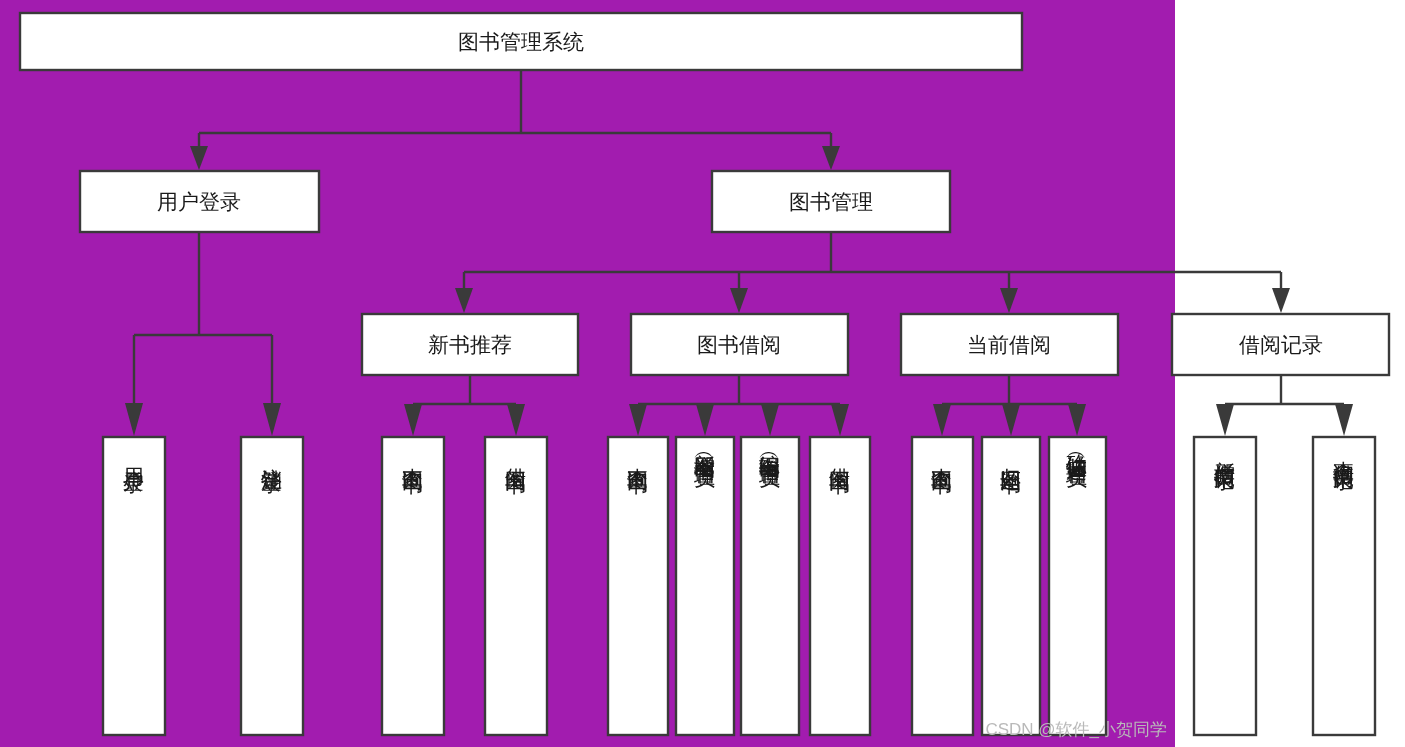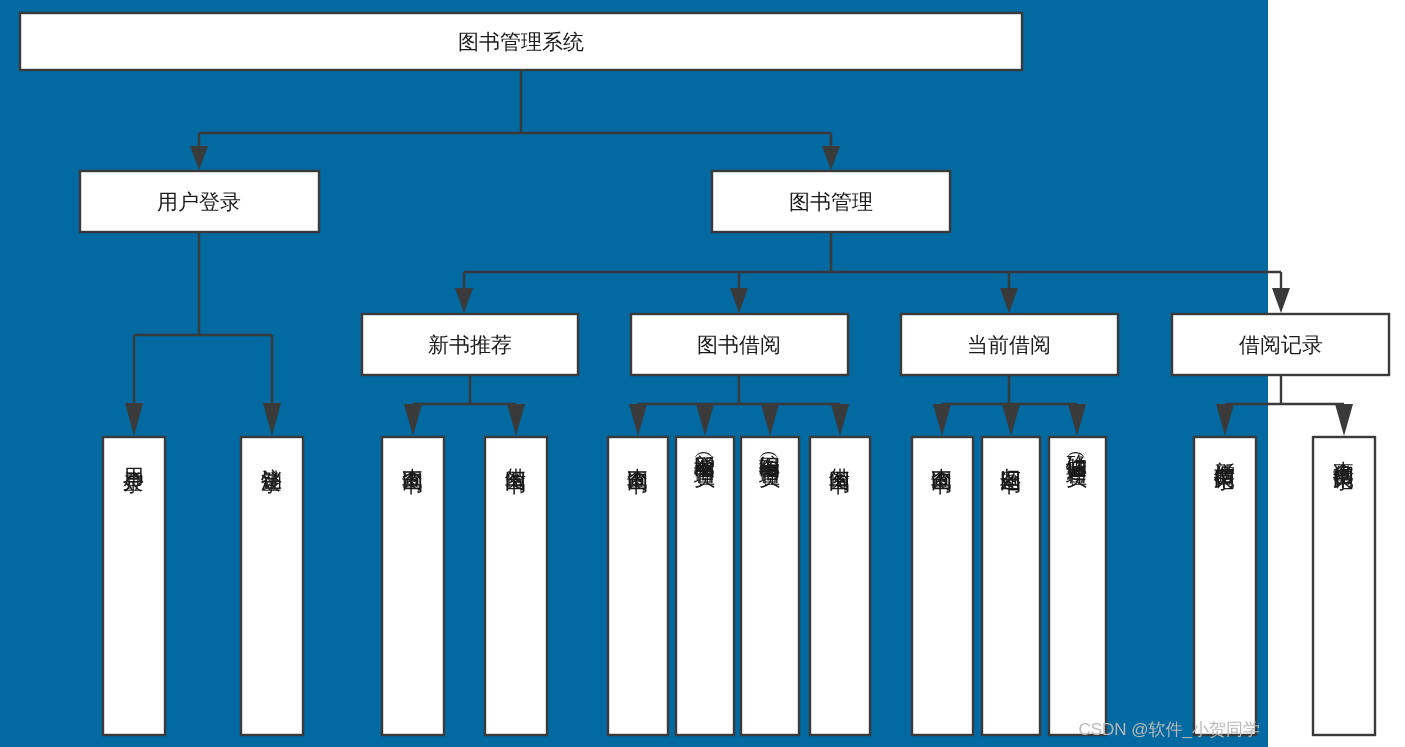--- a/index.html
+++ b/index.html
@@ -8,23 +8,23 @@
     background: #ffffff;
   }
   body {
     width: 1405px;
     height: 747px;
     font-family: "Liberation Sans", "DejaVu Sans", sans-serif;
     overflow: hidden;
   }
   #diagram-root {
     position: relative;
-    width: 1268px;
+    width: 1175px;
     height: 747px;
-    background: #0369a1;
+    background: #a21caf;
   }
   svg.diagram {
     position: absolute;
     left: 0;
     top: 0;
     width: 1405px;
     height: 747px;
   }
   .node-box {
     fill: #ffffff;

